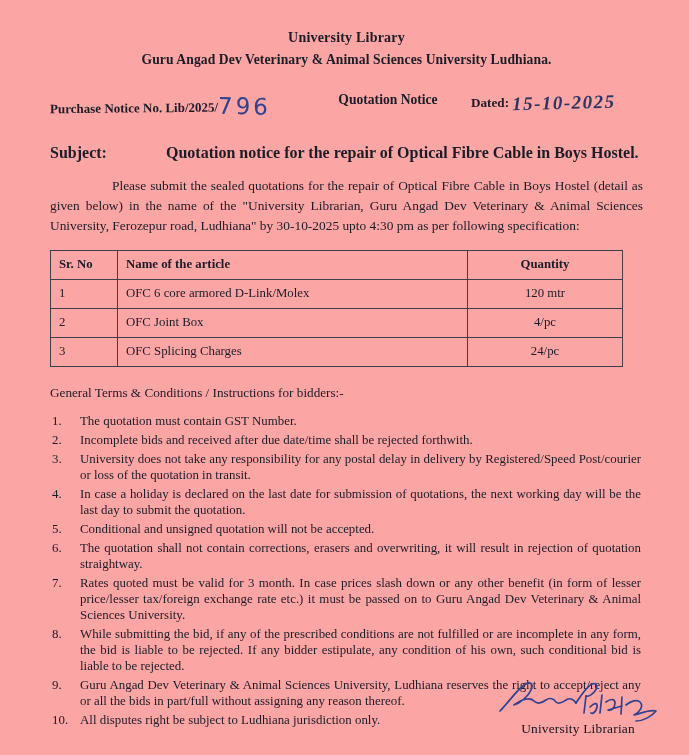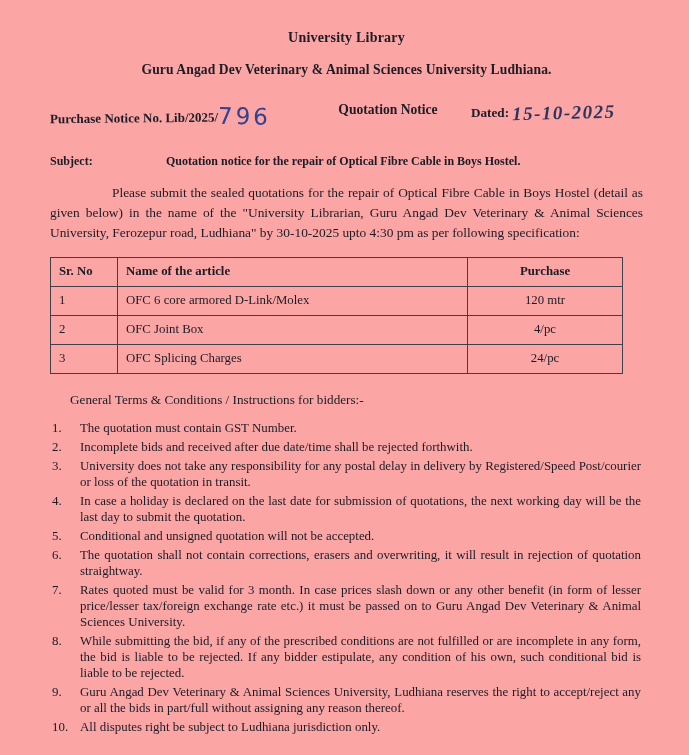--- a/index.html
+++ b/index.html
@@ -10,21 +10,21 @@
     margin:0 auto;
     font-family:"Liberation Serif","DejaVu Serif",serif;
     color:#1b1c26;
     overflow:hidden;
     box-sizing:border-box;
     padding:30px 46px 0 50px;
   }
   
   .hdr{text-align:center;}
   .hdr-line1{font-weight:bold;font-size:14px;letter-spacing:.2px;}
-  .hdr-line2{font-weight:bold;font-size:13.6px;margin-top:16px;letter-spacing:.1px;}
+  .hdr-line2{font-weight:bold;font-size:13.6px;margin-top:6px;letter-spacing:.1px;}
   
   .meta-row{
     display:flex;justify-content:space-between;align-items:flex-start;
     margin-top:20px;min-height:48px;
   }
   .meta-left{width:255px;font-weight:bold;font-size:13px;padding-top:12px;transform:rotate(-0.6deg);}
   .hand{
     font-family:"DejaVu Sans","Liberation Sans",sans-serif;
     color:#33418f;
   }
@@ -39,21 +39,21 @@
     text-underline-offset:3px;
     display:inline-block;
   }
   .meta-right{width:172px;font-weight:bold;font-size:13.2px;line-height:1.35;}
   .dated-line{white-space:nowrap;}
   .hand-date{
     font-size:19px;font-style:italic;letter-spacing:1.5px;color:#2c3560;
     display:inline-block;transform:rotate(-1.5deg) translateY(2px);
   }
   
-  .subject-row{display:flex;margin-top:8px;font-size:12px;}
+  .subject-row{display:flex;margin-top:8px;font-size:16px;}
   .subject-label{font-weight:bold;width:90px;flex:none;}
   .subject-text{font-weight:bold;padding-left:26px;}
   
   .intro{
     margin-top:14px;font-size:13.4px;line-height:1.5;
     text-align:justify;text-indent:62px;
   }
   
   .spec-table{
     border-collapse:collapse;margin-top:13px;width:573px;
@@ -63,21 +63,21 @@
   .spec-table th,.spec-table td{
     border:1.5px solid #40404a;
     padding:5px 8px;height:18px;
   }
   .spec-table th{font-weight:bold;text-align:left;}
   .col-sr{width:50px;}
   .col-qty{width:138px;text-align:center !important;}
   .spec-table th.col-qty{text-align:center;}
   .spec-table td.col-qty{text-align:center;}
   
-  .terms-heading{margin-top:18px;font-size:13.2px;margin-left:20px;}
+  .terms-heading{margin-top:18px;font-size:13.2px;}
   .terms-list{margin-top:12px;}
   .term{display:flex;margin-bottom:3px;font-size:12.9px;line-height:1.24;}
   .term-num{flex:none;width:28px;padding-left:2px;}
   .term-text{flex:1;text-align:justify;padding-right:2px;}
   
   .sig-block{position:absolute;right:26px;bottom:18px;width:170px;text-align:center;}
   .sig-svg{display:block;margin:0 auto -14px auto;}
   .sig-title{font-size:13.4px;color:#14141c;letter-spacing:.2px;}
 </style>
 </head>
@@ -110,21 +110,21 @@
     <div class="subject-text">Quotation notice for the repair of Optical Fibre Cable in Boys Hostel.</div>
   </div>
 
   <p class="intro">Please submit the sealed quotations for the repair of Optical Fibre Cable in Boys Hostel (detail as given below) in the name of the "University Librarian, Guru Angad Dev Veterinary &amp; Animal Sciences University, Ferozepur road, Ludhiana" by 30-10-2025 upto 4:30 pm as per following specification:</p>
 
   <table class="spec-table">
     <thead>
       <tr>
         <th class="col-sr">Sr. No</th>
         <th>Name of the article</th>
-        <th class="col-qty">Purchase</th>
+        <th class="col-qty">Quantity</th>
       </tr>
     </thead>
     <tbody>
       <tr>
         <td class="col-sr">1</td>
         <td>OFC 6 core armored D-Link/Molex</td>
         <td class="col-qty">120 mtr</td>
       </tr>
       <tr>
         <td class="col-sr">2</td>
@@ -177,14 +177,29 @@
     <div class="term">
       <span class="term-num">9.</span>
       <span class="term-text">Guru Angad Dev Veterinary &amp; Animal Sciences University, Ludhiana reserves the right to accept/reject any or all the bids in part/full without assigning any reason thereof.</span>
     </div>
     <div class="term">
       <span class="term-num">10.</span>
       <span class="term-text">All disputes right be subject to Ludhiana jurisdiction only.</span>
     </div>
   </div>
 
+  <div class="sig-block">
+    <svg class="sig-svg" width="168" height="66" viewBox="0 0 168 66">
+      <g fill="none" stroke="#33418f" stroke-width="1.7" stroke-linecap="round" stroke-linejoin="round">
+        <path d="M6,42 C14,34 22,22 30,16 C36,12 40,14 37,21 C34,28 26,34 20,36 C28,30 36,28 40,32 C44,36 48,34 52,31 C56,28 60,30 62,33 C65,36 69,33 72,31 C76,28 80,31 82,34"></path>
+        <path d="M82,34 C86,28 92,18 98,15 C103,13 104,18 101,22 C98,26 94,28 92,27"></path>
+        <path d="M92,27 L90,44"></path>
+        <path d="M96,38 C100,34 104,33 103,38 C102,43 99,45 97,44"></path>
+        <path d="M108,26 L106,44"></path>
+        <path d="M112,33 C116,30 121,29 121,34 C121,39 117,42 114,41 C118,40 124,38 128,37"></path>
+        <path d="M128,28 L127,45"></path>
+        <path d="M132,36 C137,32 143,30 146,33 C150,37 146,43 140,46 C148,44 156,40 162,42 C158,47 150,52 142,52"></path>
+      </g>
+    </svg>
+    <div class="sig-title">University Librarian</div>
+  </div>
 
 </div>
 
 </body></html>

